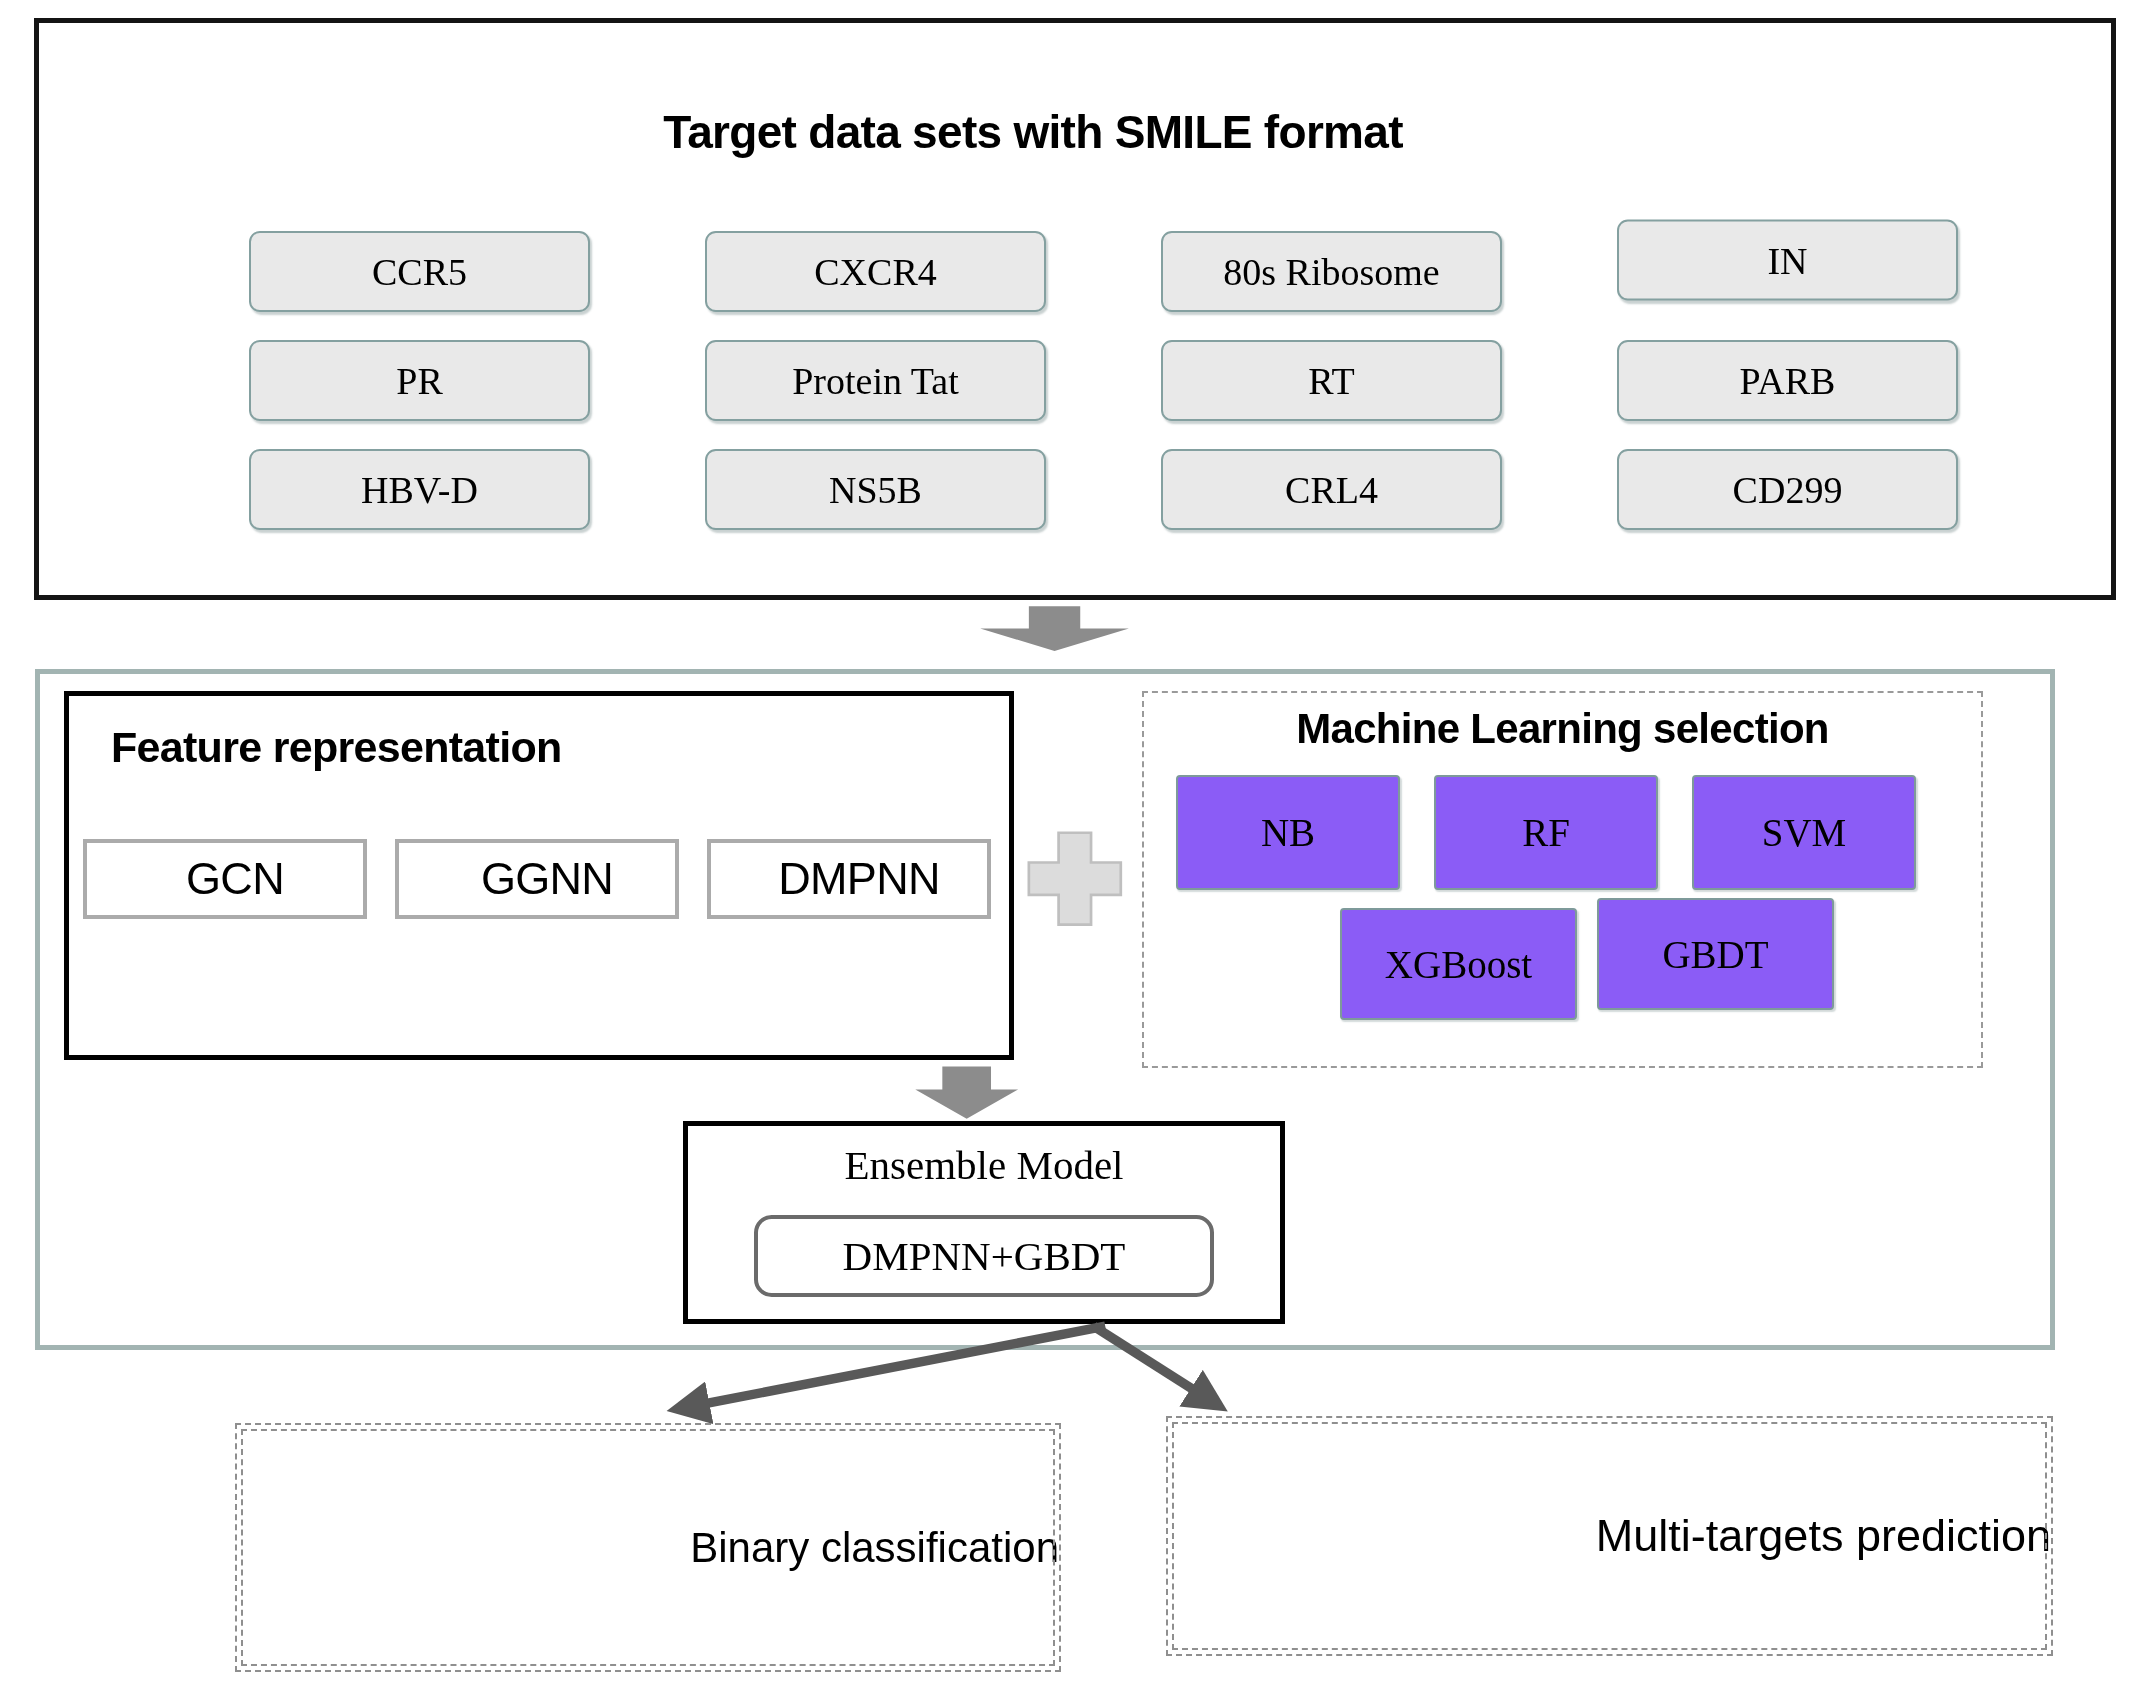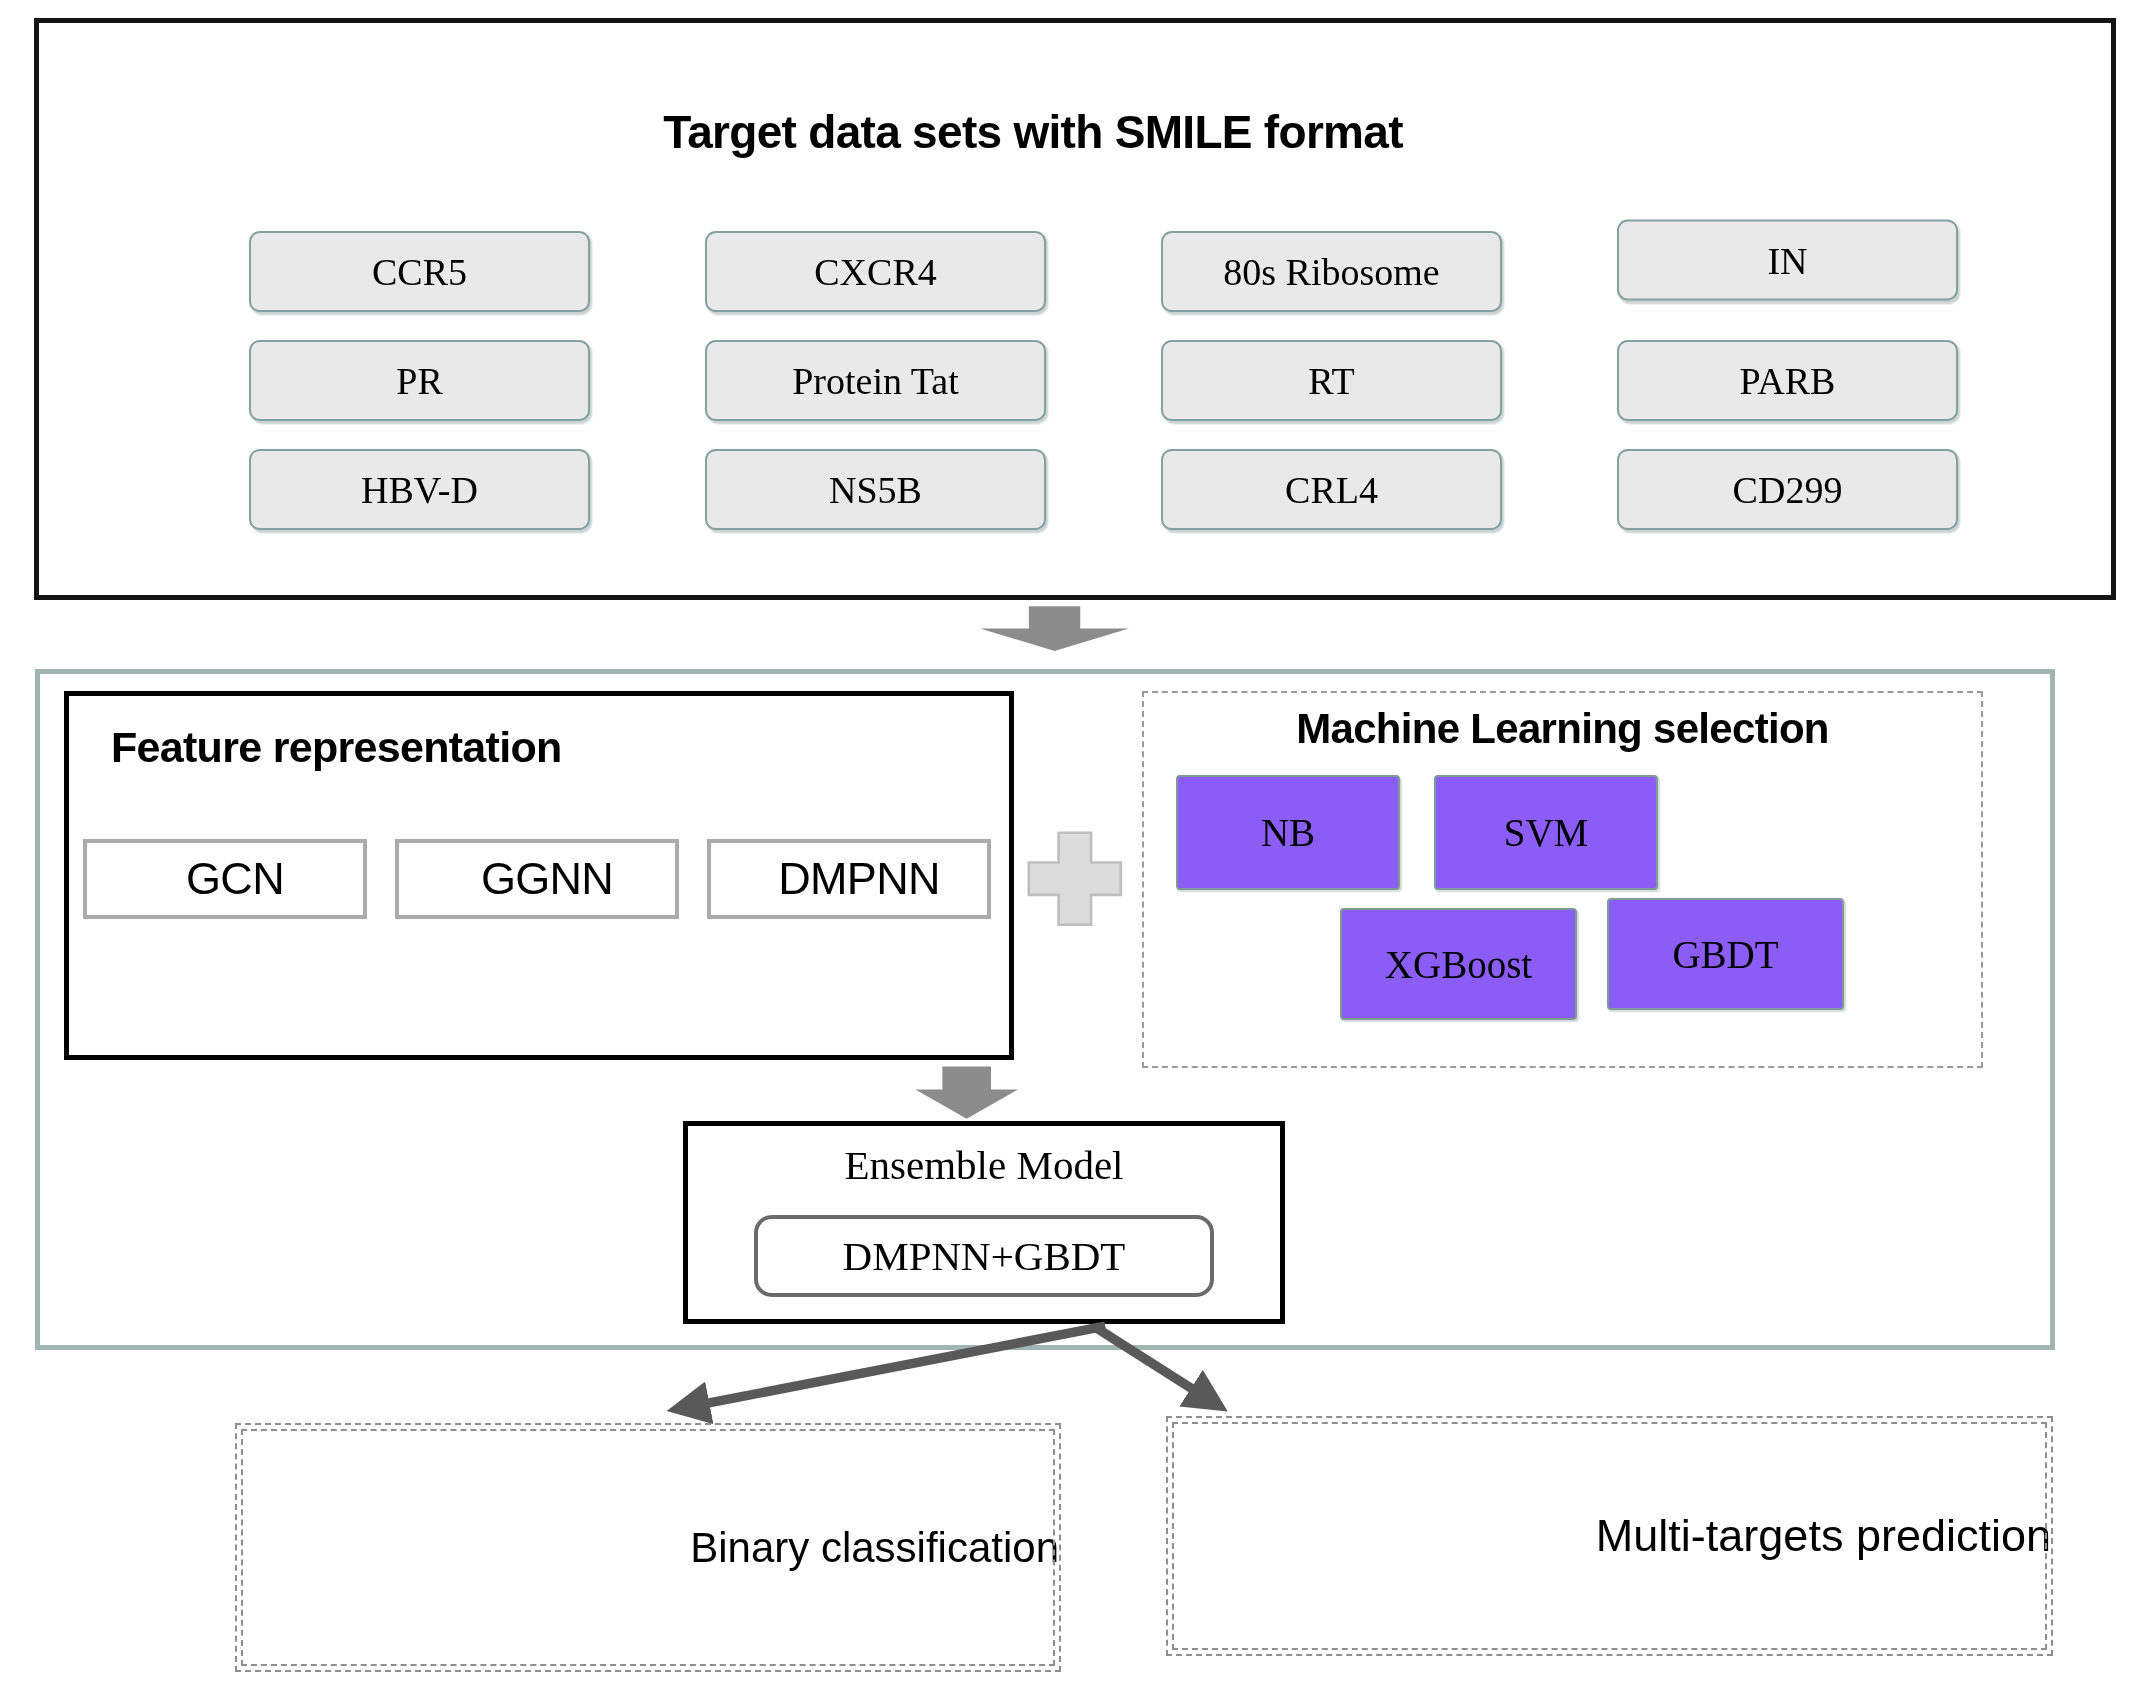--- a/index.html
+++ b/index.html
@@ -51,21 +51,21 @@
   }
   .ml-box{
     position:absolute;left:1142px;top:691px;width:841px;height:377px;
     border:2.7px dashed #9a9a9a;box-sizing:border-box;background:#fff;
   }
   .ml-title{
     position:absolute;left:50%;top:12px;transform:translateX(-50%);
     font-size:42px;font-weight:700;letter-spacing:-0.7px;white-space:nowrap;
   }
   .ml-row1{position:absolute;left:32px;top:82px;display:flex;gap:34px;}
-  .ml-row2{position:absolute;left:196px;top:215px;display:flex;gap:30px;}
+  .ml-row2{position:absolute;left:196px;top:215px;display:flex;gap:20px;}
   .ml-item{
     box-sizing:border-box;background:#8b5cf6;border:2.7px solid #7e9a9a;border-radius:4px;
     display:flex;align-items:center;justify-content:center;
     font-family:"Liberation Serif",serif;font-size:39px;
     box-shadow:1.4px 2px 1.4px rgba(130,150,150,0.35);
   }
   .ml-row1 .ml-item{width:224px;height:115px;}
   .ml-row2 .ml-item{width:237px;height:112px;}
   .ml-row2 .ml-item.raised{transform:translateY(-10px);}
   
@@ -130,20 +130,21 @@
       <div class="feature-item">GCN</div>
       <div class="feature-item">GGNN</div>
       <div class="feature-item">DMPNN</div>
     </div>
   </div>
 
   <div class="ml-box">
     <div class="ml-title">Machine Learning selection</div>
     <div class="ml-row1">
       <div class="ml-item">NB</div>
+      <div class="ml-item">RF</div>
       <div class="ml-item">SVM</div>
     </div>
     <div class="ml-row2">
       <div class="ml-item">XGBoost</div>
       <div class="ml-item raised">GBDT</div>
     </div>
   </div>
 
   <div class="ensemble-box">
     <div class="ensemble-title">Ensemble Model</div>

